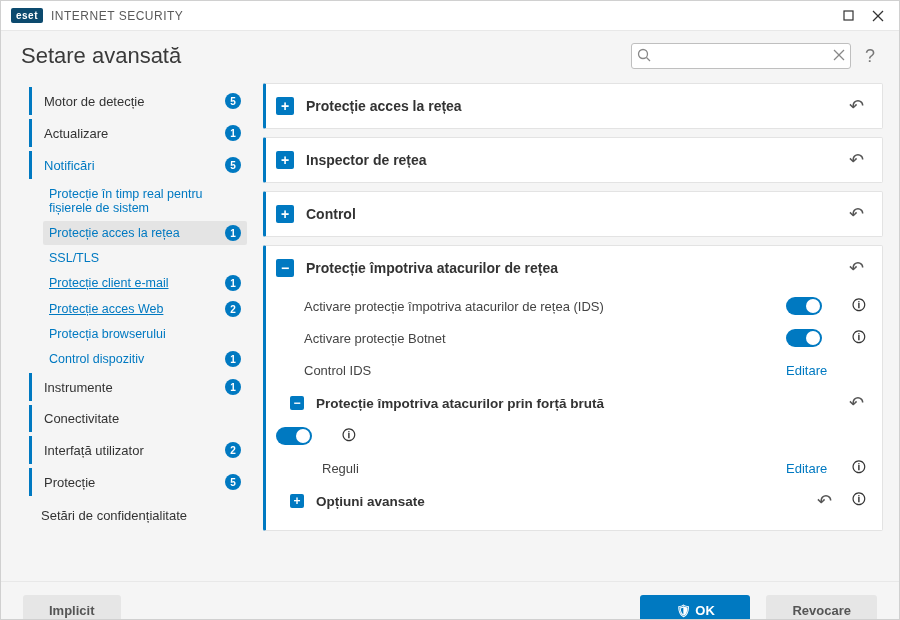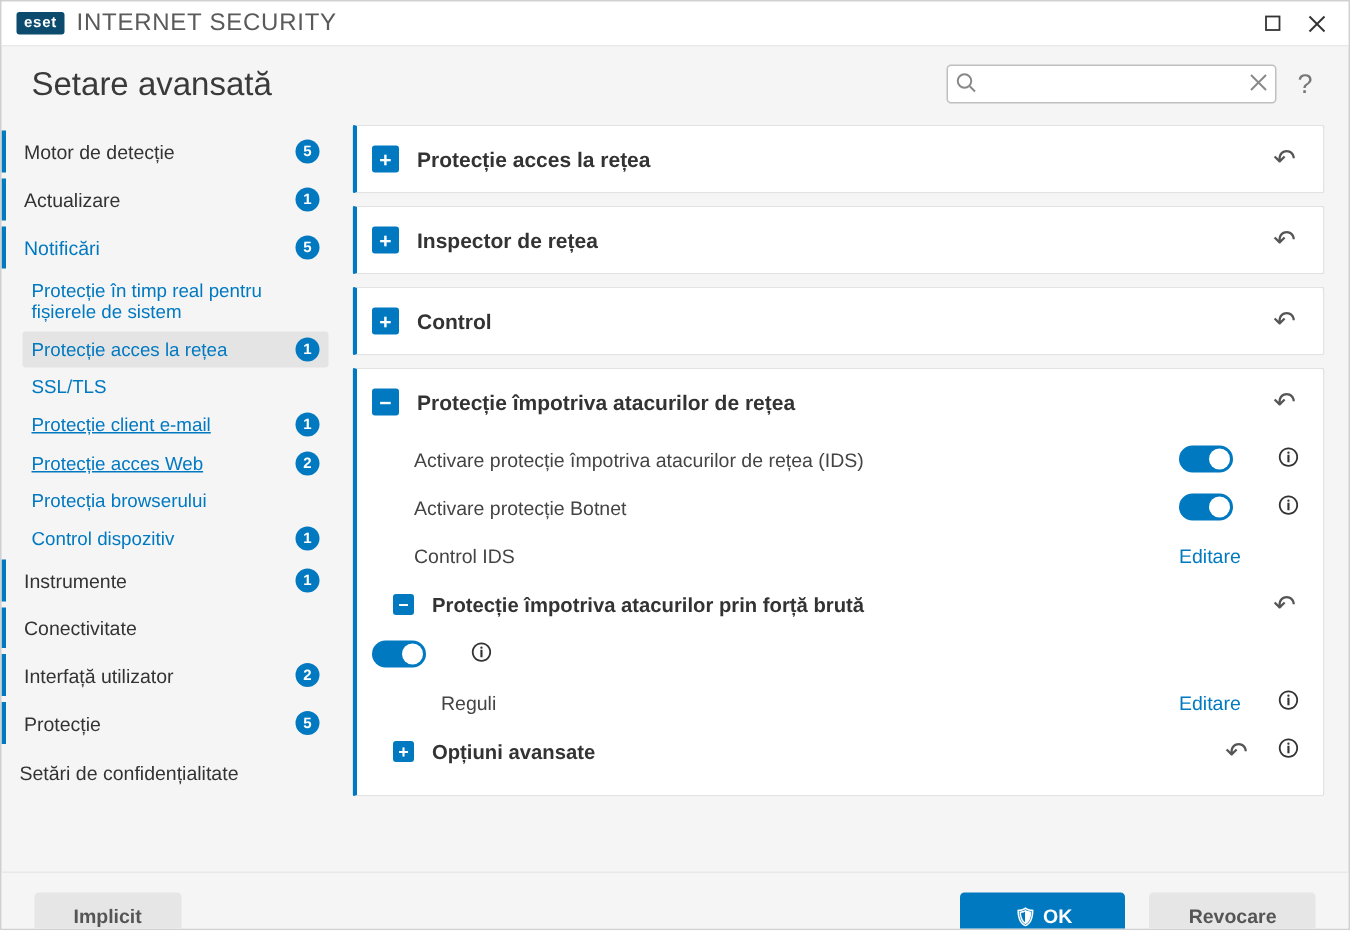--- a/index.html
+++ b/index.html
@@ -1,37 +1,37 @@
 <!DOCTYPE html>
 <html><head>
 <meta charset="utf-8">
 <style>
   * { box-sizing: border-box; margin: 0; padding: 0; font-family: "Segoe UI", Arial, sans-serif; }
   body { width: 900px; height: 620px; background: #f5f5f5; overflow: hidden; border: 1px solid #d0d0d0; }
 
   
   .titlebar { height: 30px; background: #fff; display: flex; align-items: center; padding: 0 6px 0 10px; border-bottom: 1px solid #e8e8e8; }
   .brand-badge { background: #0c4a6e; color: #fff; font-size: 10px; font-weight: 700; padding: 2px 5px; border-radius: 2px; letter-spacing: .5px; }
-  .brand-text { font-size: 16px; color: #5a5a5a; margin-left: 8px; letter-spacing: .5px; }
+  .brand-text { font-size: 12px; color: #5a5a5a; margin-left: 8px; letter-spacing: .5px; }
   .tb-spacer { flex: 1; }
   .tb-btn { width: 30px; height: 30px; display: flex; align-items: center; justify-content: center; font-size: 14px; color: #333; cursor: pointer; }
 
   
   .headerrow { display: flex; align-items: center; padding: 12px 20px 14px 20px; }
   .page-title { font-size: 22px; color: #3a3a3a; font-weight: 400; }
   .hr-spacer { flex: 1; }
   .searchwrap { position: relative; width: 220px; }
   .searchwrap input { width: 100%; height: 26px; border: 1px solid #bfbfbf; border-radius: 3px; padding: 0 26px 0 26px; font-size: 12px; background: #fff; }
   .searchwrap .sicon { position: absolute; left: 6px; top: 5px; color: #888; font-size: 14px; }
   .searchwrap .xicon { position: absolute; right: 6px; top: 5px; color: #888; font-size: 14px; cursor: pointer; }
   .help { margin-left: 10px; font-size: 18px; color: #777; width: 18px; text-align: center; cursor: pointer; }
 
   
   .body { display: flex; height: 498px; }
-  .sidebar { width: 228px; padding: 4px 10px 0 0; }
+  .sidebar { width: 228px; padding: 4px 10px 0 0; margin-left: 28px; }
   .main { flex: 1; padding: 0 16px 0 6px; overflow-y: auto; }
 
   .nav-item { display: flex; align-items: center; padding: 6px 6px 6px 12px; border-left: 3px solid transparent; font-size: 13px; color: #333; cursor: pointer; margin-bottom: 4px; }
   .nav-item.top { border-left-color: #0079c1; font-weight: 400; }
   .nav-item .lbl { flex: 1; }
   .nav-sub { padding-left: 14px; }
   .nav-sub .nav-item { font-size: 12.5px; color: #0079c1; padding: 4px 6px 4px 6px; border-left: none; margin-bottom: 2px; }
   .nav-sub .nav-item.selected { background: #e4e4e4; border-radius: 2px; }
   .nav-sub .nav-item.under { text-decoration: underline; }
   .badge { background: #0079c1; color: #fff; font-size: 10px; min-width: 16px; height: 16px; border-radius: 8px; display: inline-flex; align-items: center; justify-content: center; padding: 0 5px; margin-left: 6px; font-weight: 600; }

